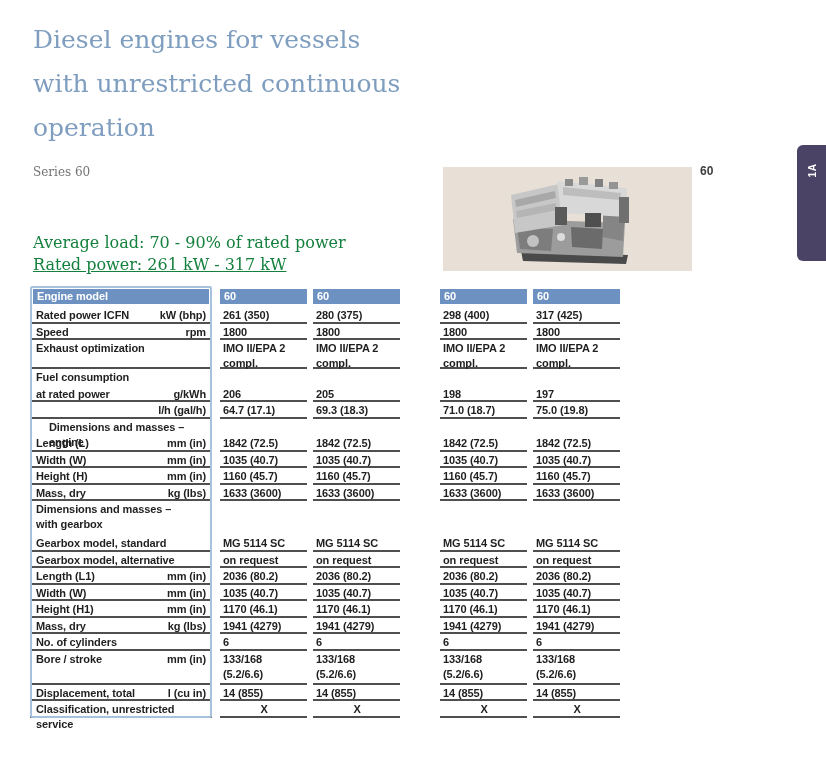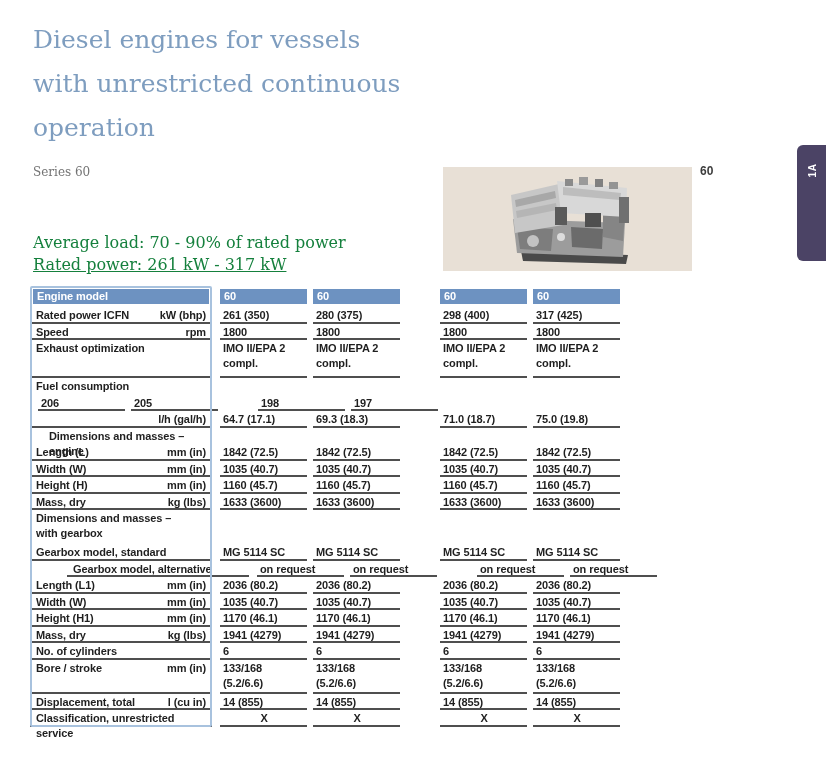--- a/index.html
+++ b/index.html
@@ -183,21 +183,21 @@
         </div>
         <div class="c sp40"></div>
         <div class="c c-val lined">
           <div>1800</div>
         </div>
         <div class="c sp6"></div>
         <div class="c c-val lined">
           <div>1800</div>
         </div>
       </div>
-      <div class="t-row" style="height: 38px;">
+      <div class="t-row" style="height: 29px;">
         <div class="c c-left lined">
           <div class="lbl">
             <div>Exhaust optimization</div>
           </div>
         </div>
         <div class="c sp8"></div>
         <div class="c c-val lined">
           <div>IMO II/EPA 2</div>
           <div>compl.</div>
         </div>
@@ -226,20 +226,26 @@
         <div class="c sp8"></div>
         <div class="c c-val"></div>
         <div class="c sp6"></div>
         <div class="c c-val"></div>
         <div class="c sp40"></div>
         <div class="c c-val"></div>
         <div class="c sp6"></div>
         <div class="c c-val"></div>
       </div>
       <div class="t-row" style="height: 16.5px;">
+        <div class="c c-left lined">
+          <div class="lbl">
+            <div>at rated power</div>
+          </div>
+          <div class="unt">g/kWh</div>
+        </div>
         <div class="c sp8"></div>
         <div class="c c-val lined">
           <div>206</div>
         </div>
         <div class="c sp6"></div>
         <div class="c c-val lined">
           <div>205</div>
         </div>
         <div class="c sp40"></div>
         <div class="c c-val lined">
@@ -417,21 +423,21 @@
         </div>
         <div class="c sp40"></div>
         <div class="c c-val lined">
           <div>MG 5114 SC</div>
         </div>
         <div class="c sp6"></div>
         <div class="c c-val lined">
           <div>MG 5114 SC</div>
         </div>
       </div>
-      <div class="t-row" style="height: 16.5px; padding-left: 37px;">
+      <div class="t-row" style="height: 16.5px;">
         <div class="c c-left lined">
           <div class="lbl">
             <div>Gearbox model, alternative</div>
           </div>
         </div>
         <div class="c sp8"></div>
         <div class="c c-val lined">
           <div>on request</div>
         </div>
         <div class="c sp6"></div>

